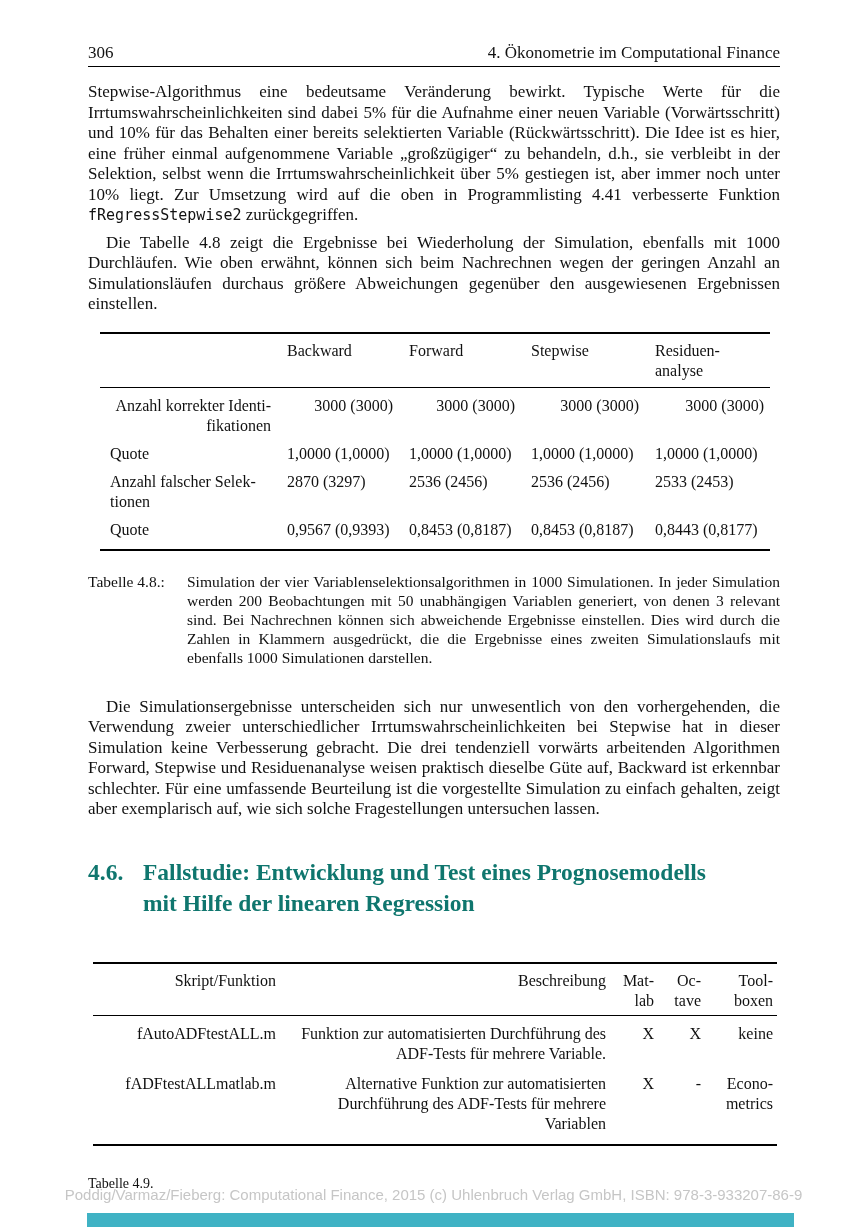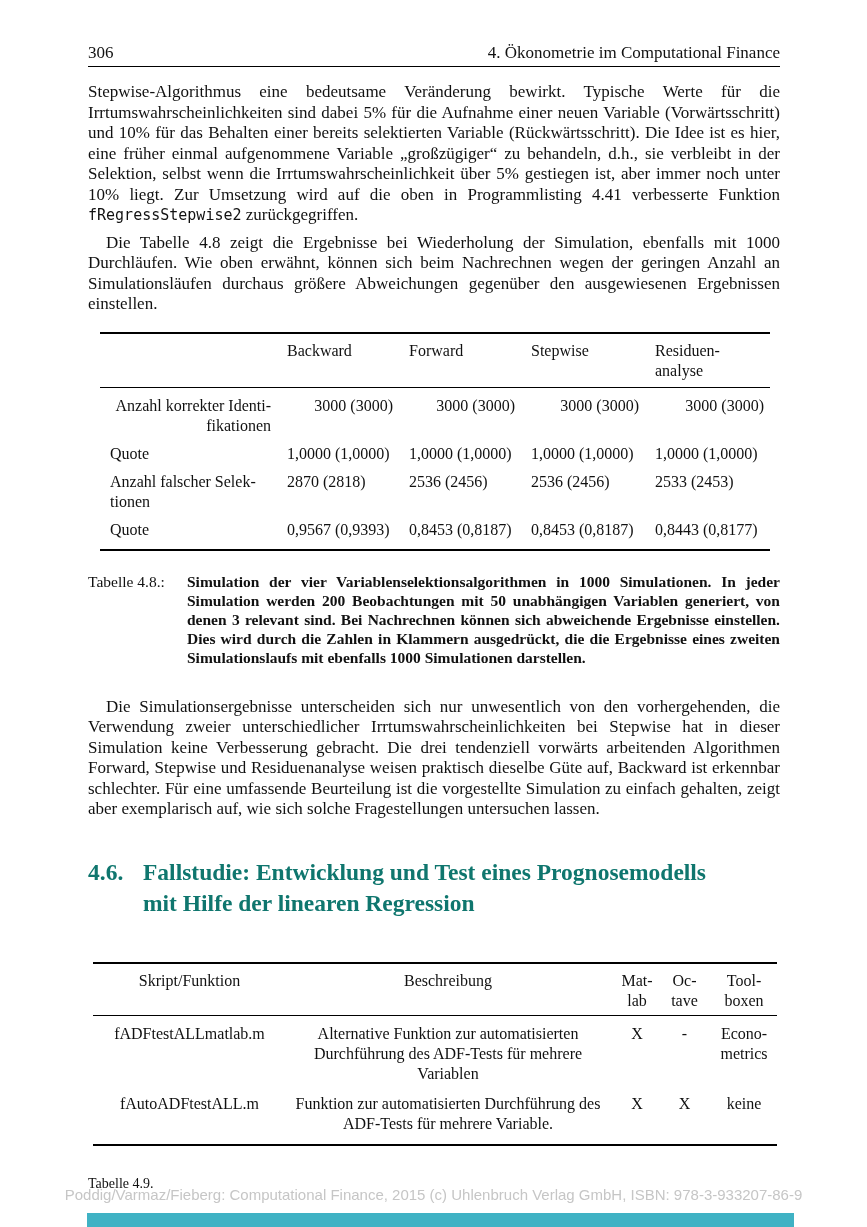--- a/index.html
+++ b/index.html
@@ -47,38 +47,38 @@
   }
   table.t48 th { padding-top:7px; padding-bottom:6px; }
   table.t48 tbody tr:first-child td { padding-top:8px;text-align:right; }
   table.t48 tbody tr:last-child td { padding-bottom:9px; }
   col.c-label { width:177px; } col.c-b { width:122px; } col.c-f { width:122px; }
   col.c-s { width:124px; } col.c-r { width:125px; }
   .pre { white-space:pre-line; }
   
   .caption { display:flex; margin-top:21px; font-size:15.5px; line-height:19px; }
   .caption .cap-label { flex:0 0 99px; }
-  .caption .cap-text { flex:1; text-align:justify;font-weight:bold; }
+  .caption .cap-text { flex:1; text-align:justify; }
   
   h2.section {
     display:flex; margin:37px 0 0 0;
     font-size:23.5px; line-height:31px; font-weight:bold; color:#0f766e;
   }
   h2.section .secnum { flex:0 0 55px; }
   h2.section .sectitle { flex:1; white-space:pre-line; }
   
   table.t49 {
     margin-top:43px; margin-left:5px;
     border-collapse:collapse; table-layout:fixed;
     width:684px; font-size:16px; line-height:20px;
   }
   table.t49 thead tr { border-top:2px solid #000; border-bottom:1.4px solid #000; }
   table.t49 tbody { border-bottom:2px solid #000; }
   table.t49 th, table.t49 td {
-    text-align:center; vertical-align:top; font-weight:normal;
+    text-align:right; vertical-align:top; font-weight:normal;
     padding:7px 4px 4px 10px;
   }
   table.t49 td { padding-top:8px; padding-bottom:2px; }
   table.t49 tbody tr:last-child td { padding-bottom:10px; }
   col.k-script { width:187px; } col.k-desc { width:330px; }
   col.k-mat { width:48px; } col.k-oct { width:47px; } col.k-tool { width:72px; }
   td.just { text-align:justify; hyphens:auto; -webkit-hyphens:auto; }
   .caption49 { margin-top:28px; font-size:14px; line-height:19px; }
   
   .footer {
@@ -134,21 +134,21 @@
       <tr>
         <td>Quote</td>
         <td>1,0000 (1,0000)</td>
         <td>1,0000 (1,0000)</td>
         <td>1,0000 (1,0000)</td>
         <td>1,0000 (1,0000)</td>
       </tr>
       <tr>
         <td class="pre">Anzahl falscher Selek-
 tionen</td>
-        <td>2870 (2818)</td>
+        <td>2870 (3297)</td>
         <td>2536 (2456)</td>
         <td>2536 (2456)</td>
         <td>2533 (2453)</td>
       </tr>
       <tr>
         <td>Quote</td>
         <td>0,9567 (0,9393)</td>
         <td>0,8453 (0,8187)</td>
         <td>0,8453 (0,8187)</td>
         <td>0,8443 (0,8177)</td>
@@ -184,34 +184,34 @@
         <th class="pre">Mat-
 lab</th>
         <th class="pre">Oc-
 tave</th>
         <th class="pre">Tool-
 boxen</th>
       </tr>
     </thead>
     <tbody>
       <tr>
+        <td>fAutoADFtestALL.m</td>
+        <td class="just">Funktion zur automatisierten Durchführung des ADF-Tests für mehrere Variable.</td>
+        <td>X</td>
+        <td>X</td>
+        <td class="pre">keine</td>
+      </tr>
+      <tr>
         <td>fADFtestALLmatlab.m</td>
         <td class="just">Alternative Funktion zur automatisierten Durchführung des ADF-Tests für mehrere Variablen</td>
         <td>X</td>
         <td>-</td>
         <td class="pre">Econo-
 metrics</td>
       </tr>
-      <tr>
-        <td>fAutoADFtestALL.m</td>
-        <td class="just">Funktion zur automatisierten Durchführung des ADF-Tests für mehrere Variable.</td>
-        <td>X</td>
-        <td>X</td>
-        <td class="pre">keine</td>
-      </tr>
     </tbody>
   </table>
 
   <div class="caption49">Tabelle 4.9.</div>
 
   <div class="footer" style="color: rgb(198, 198, 198);">Poddig/Varmaz/Fieberg: Computational Finance, 2015 (c) Uhlenbruch Verlag GmbH, ISBN: 978-3-933207-86-9</div>
 
   <div class="selbar" style="background: rgb(63, 178, 196);"></div>
 
 </div>

